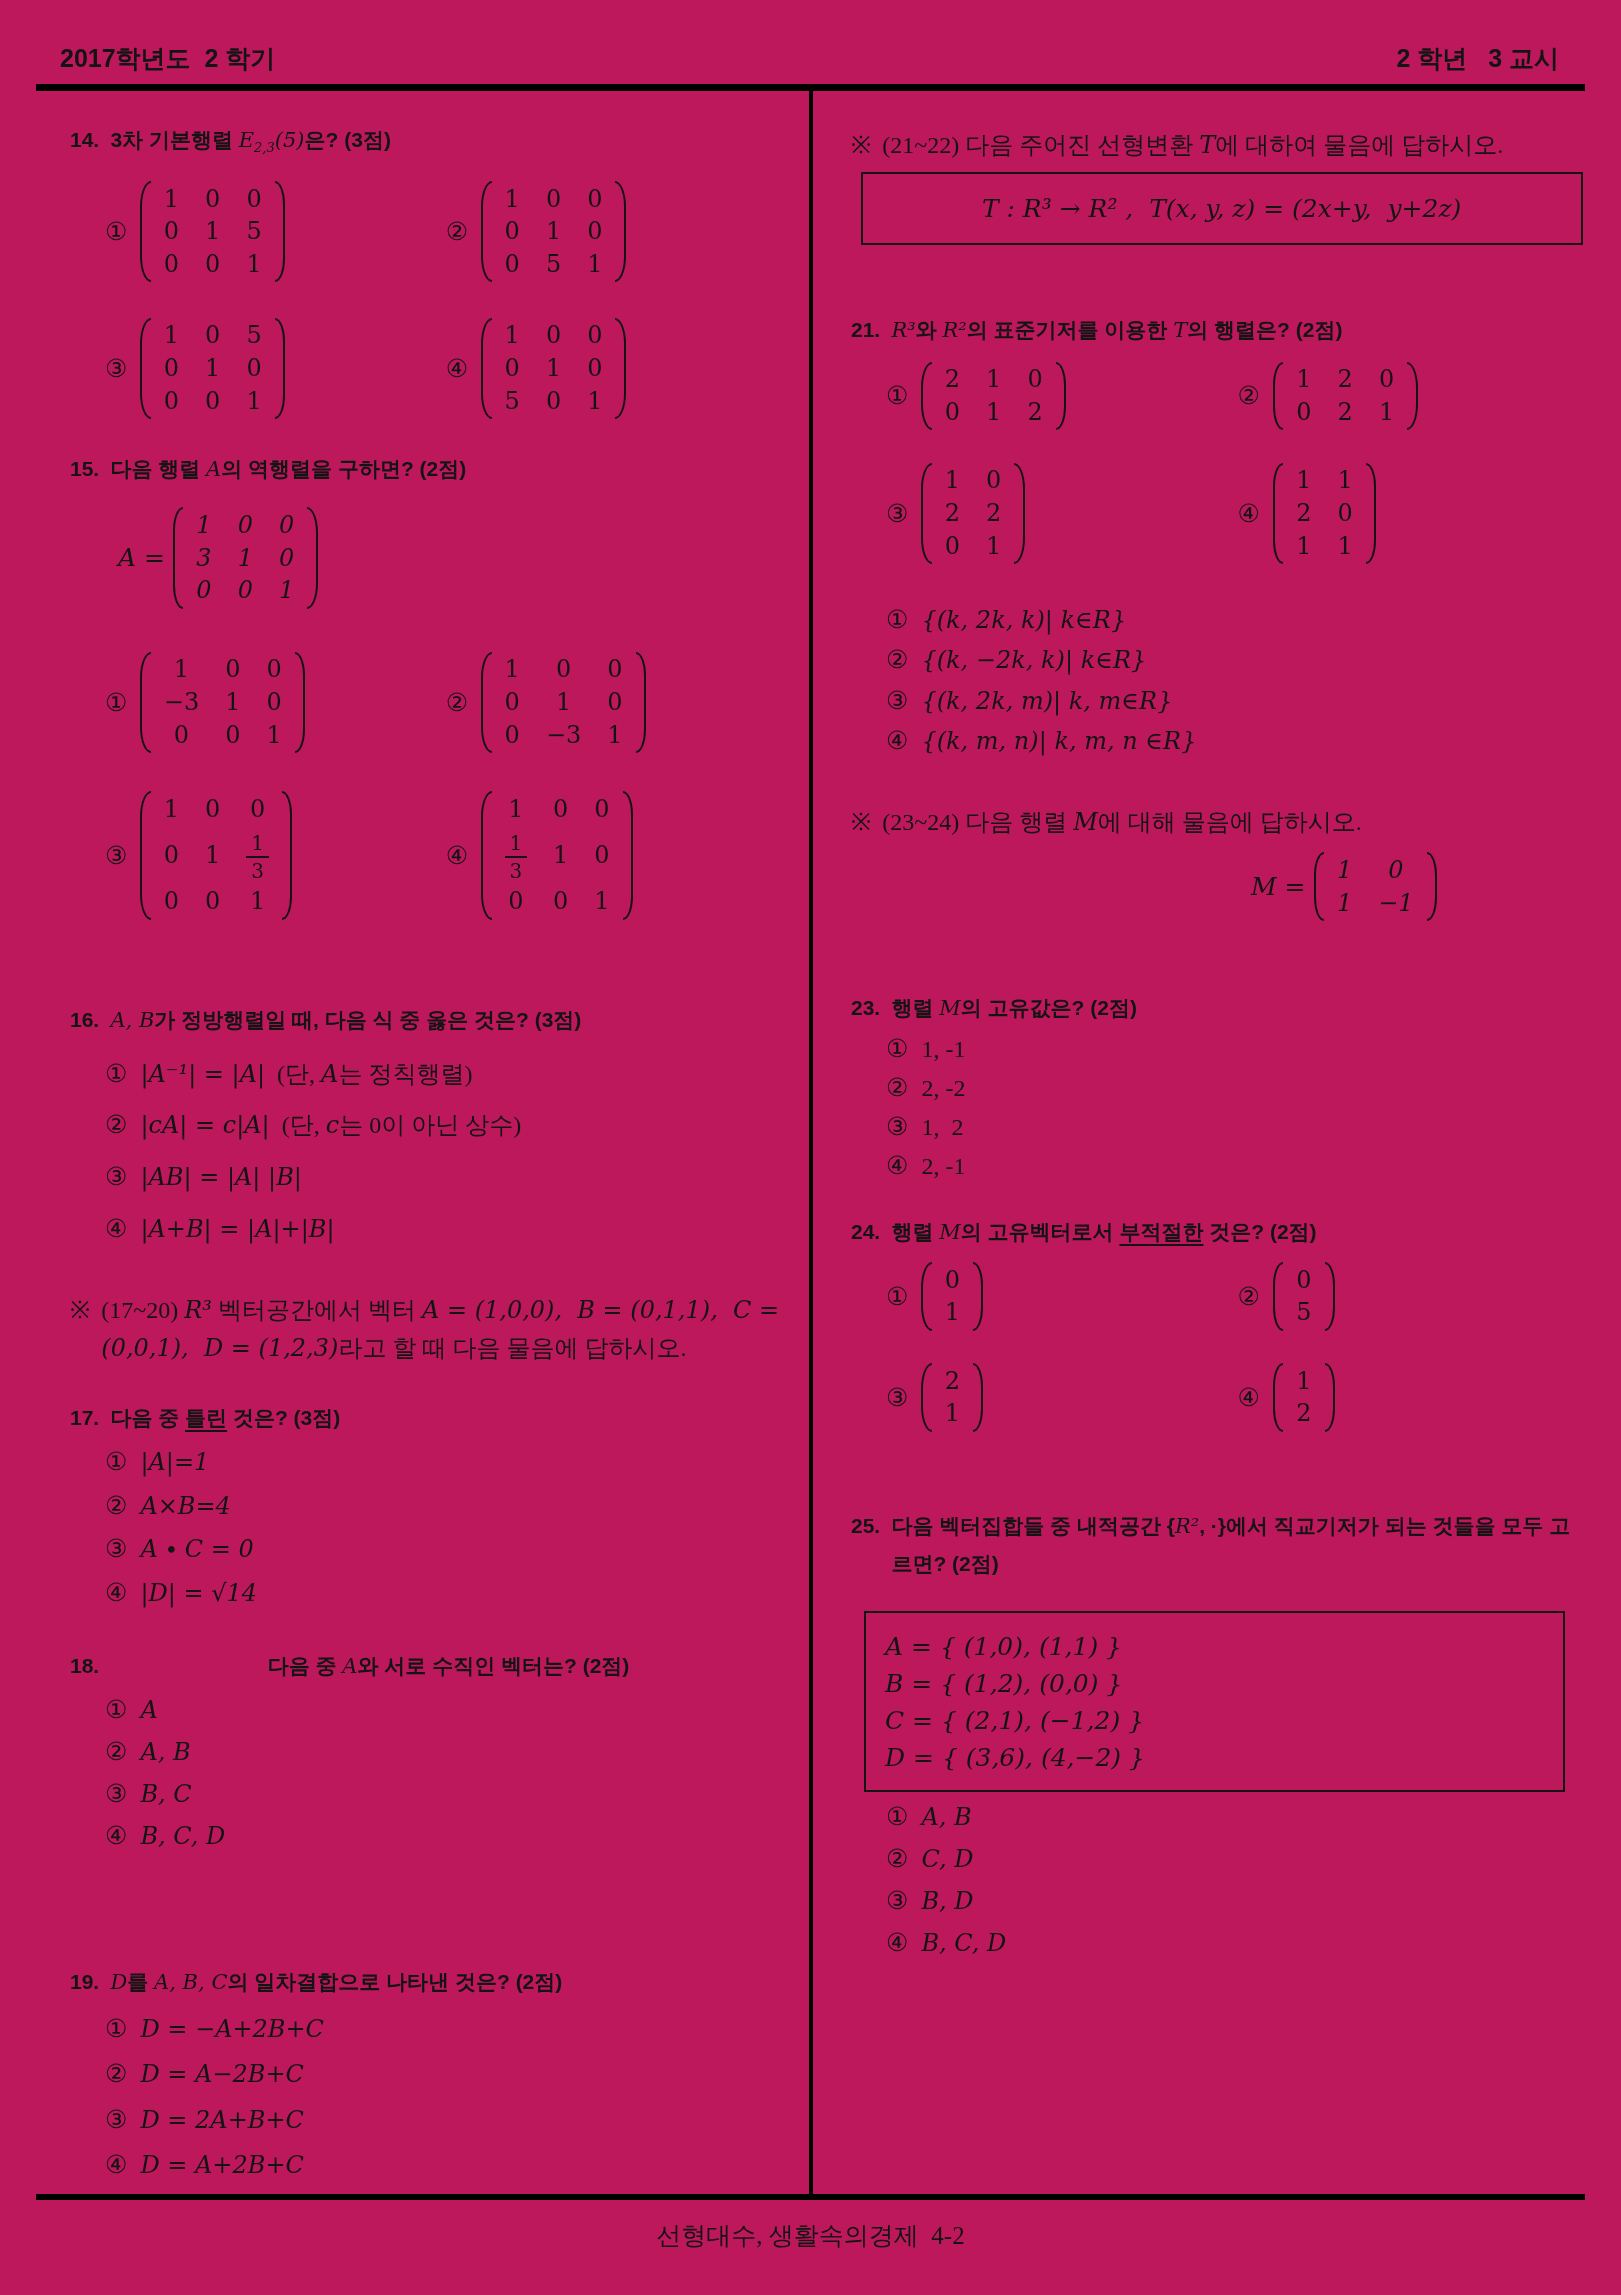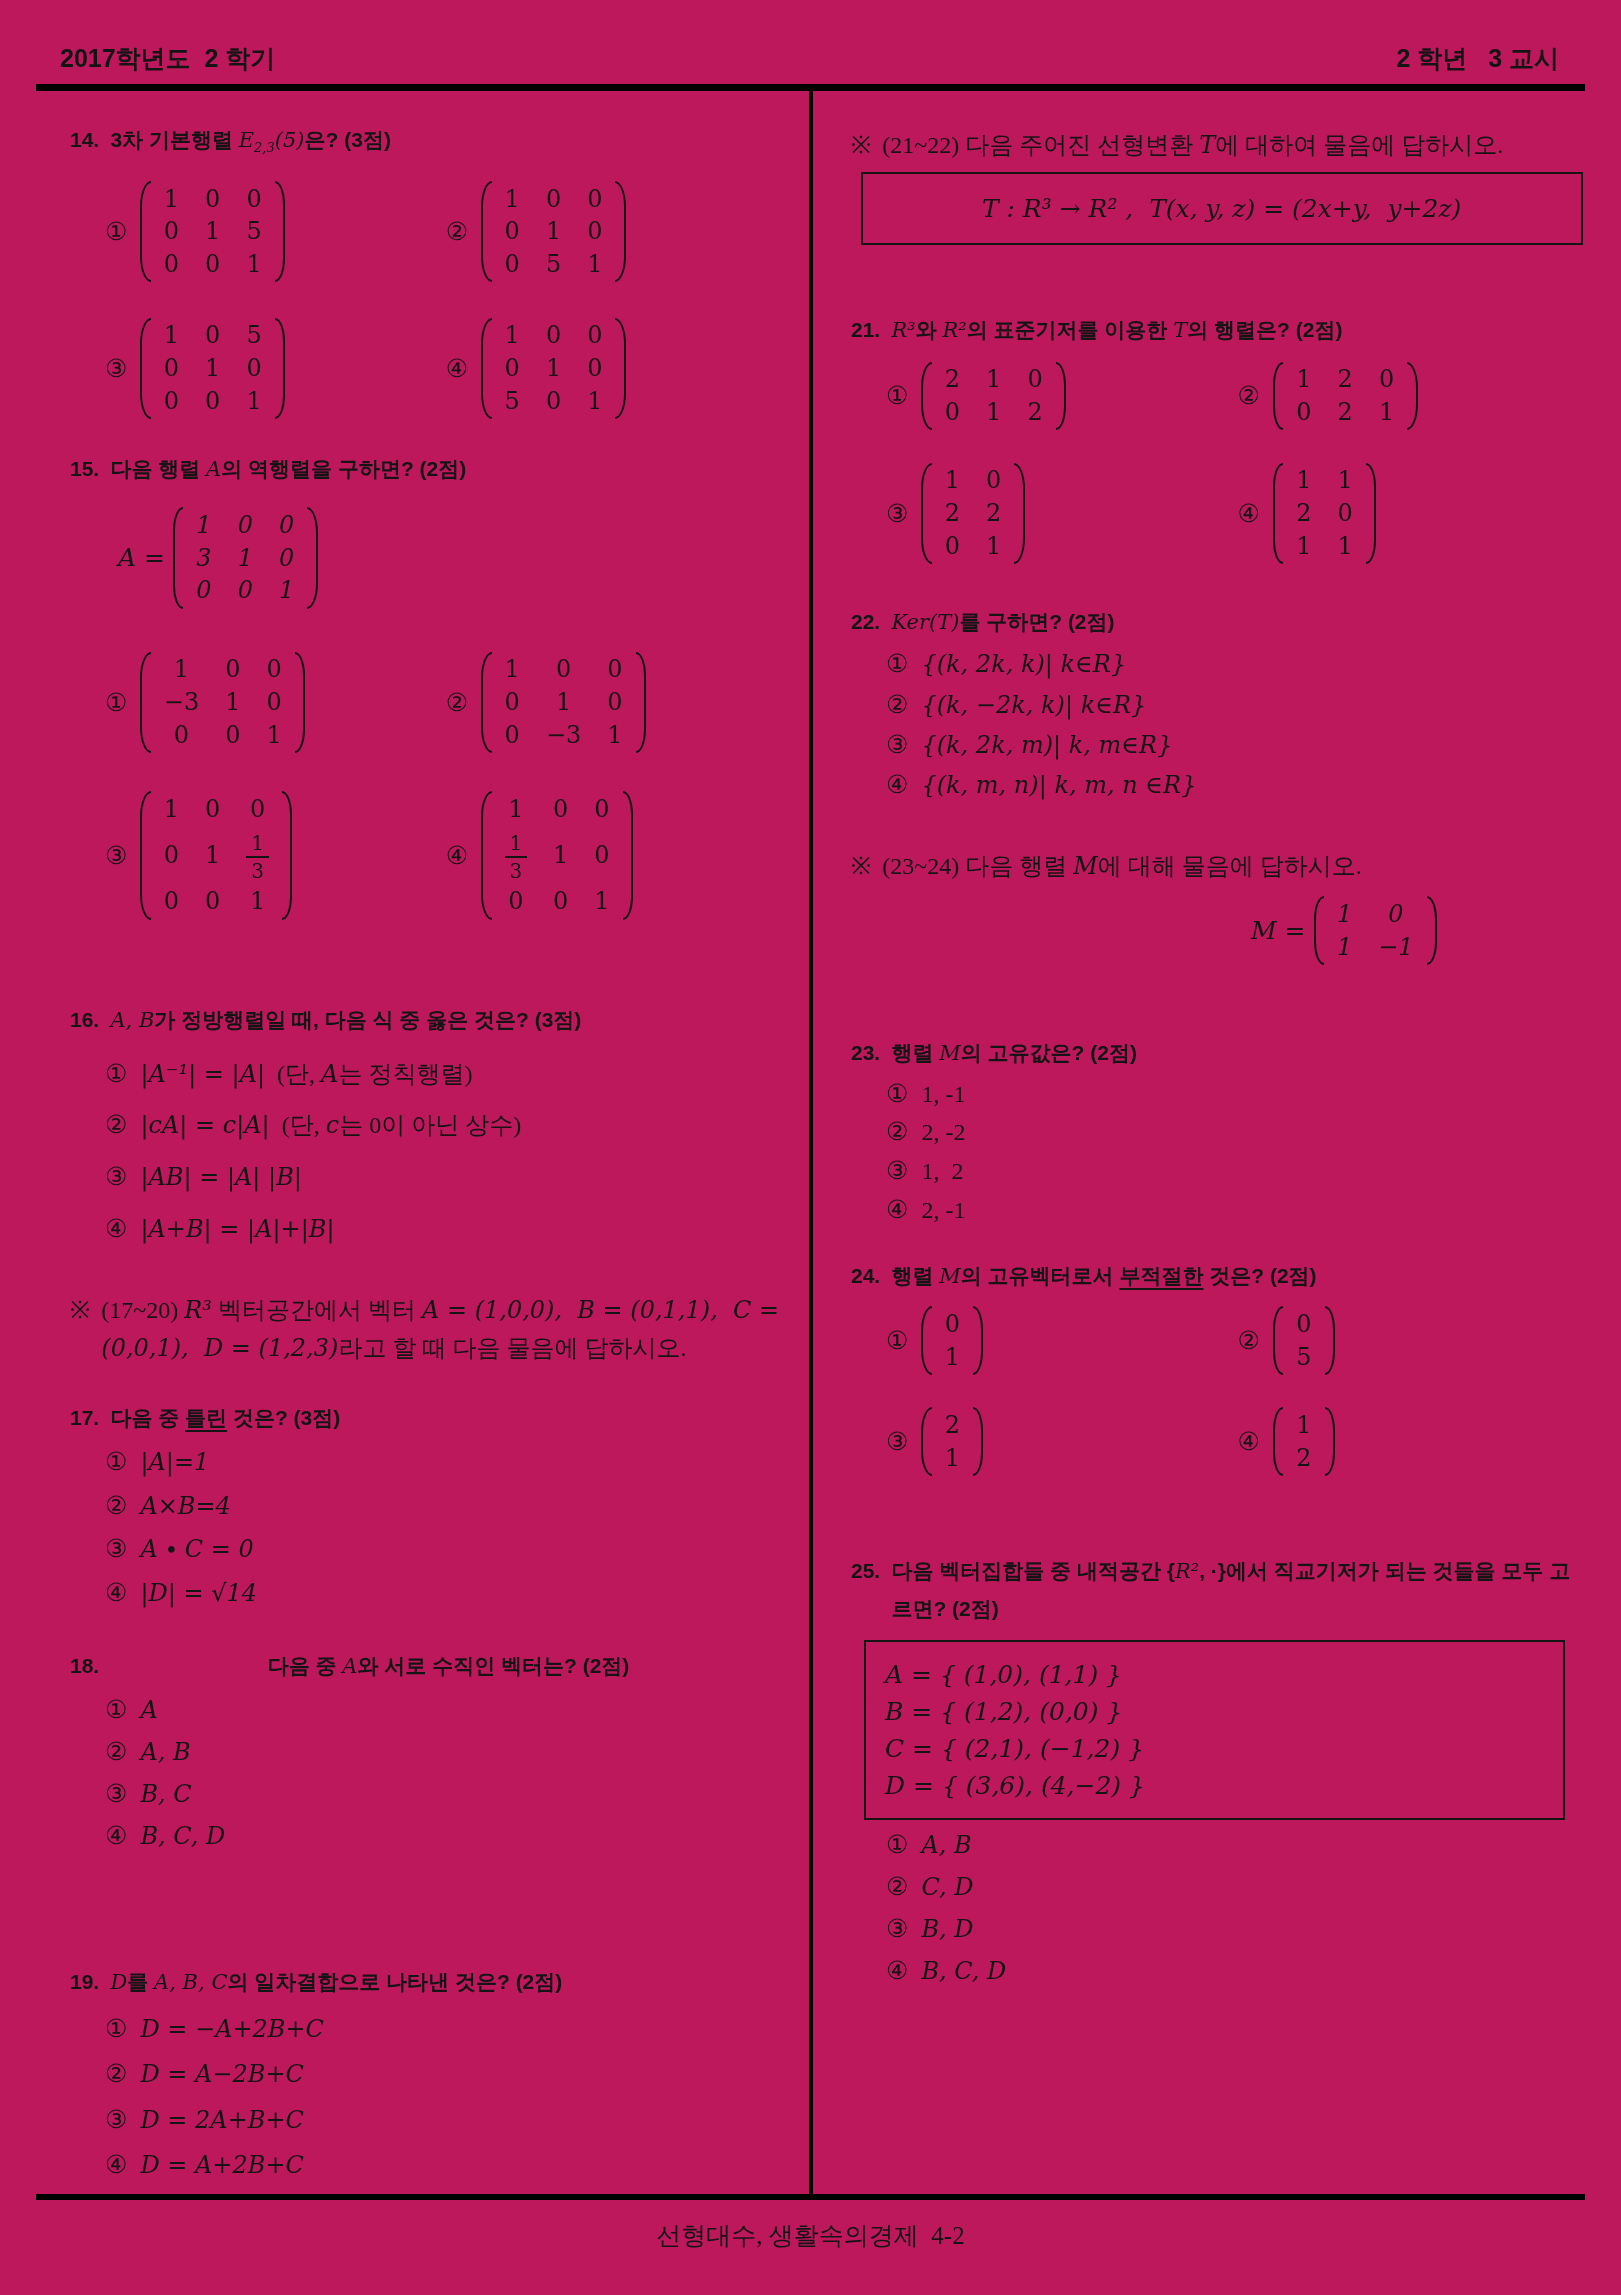--- a/index.html
+++ b/index.html
@@ -97,21 +97,21 @@
   .sec-q21 .opts { margin-top:11.2px; row-gap:29px; }
   .sec-q22 { margin-top:37px; }
   .sec-q22 .topt { margin-top:6.4px; }
   .sec-p23 { margin-top:45px; }
   .sec-mdef { margin:9.6px 0 0 400px; }
   .sec-q23 { margin-top:67px; }
   .sec-q23 .topt { margin-top:4.8px; }
   .sec-q24 { margin-top:30px; }
   .sec-q24 .opts { margin-top:9.6px; row-gap:29px; }
   .sec-q25 { margin-top:74px; }
-  .sec-q25 .box { margin:13px 24px 0 13px; }
+  .sec-q25 .box { margin:29px 24px 0 13px; }
   .sec-q25 .topt { margin-top:8px; }
 </style>
 </head>
 <body>
 
 <div class="page">
 
   <div class="pagehead">
     <span>2017학년도  2 학기</span>
     <span>2 학년   3 교시</span>
@@ -491,24 +491,20 @@
                   <span class="mcell">1</span>
                   <span class="mcell">1</span>
                 </span>
                 <span class="paren rp"></span>
               </span>
             </div>
           </div>
       </section>
 
       <section class="q sec-q22">
-        <div class="qtitle">
-          <span class="qno">22.</span>
-          <span class="qtx"><span class="seg m">Ker(T)</span><span class="seg k">를 구하면? </span><span class="seg k">(2점)</span></span>
-        </div>
         <div class="opts list">
             <div class="topt">
               <span class="onum">①</span>
               <span class="otx"><span class="seg m">{(k, 2k, k)| k∈R}</span></span>
             </div>
             <div class="topt">
               <span class="onum">②</span>
               <span class="otx"><span class="seg m">{(k, −2k, k)| k∈R}</span></span>
             </div>
             <div class="topt">

